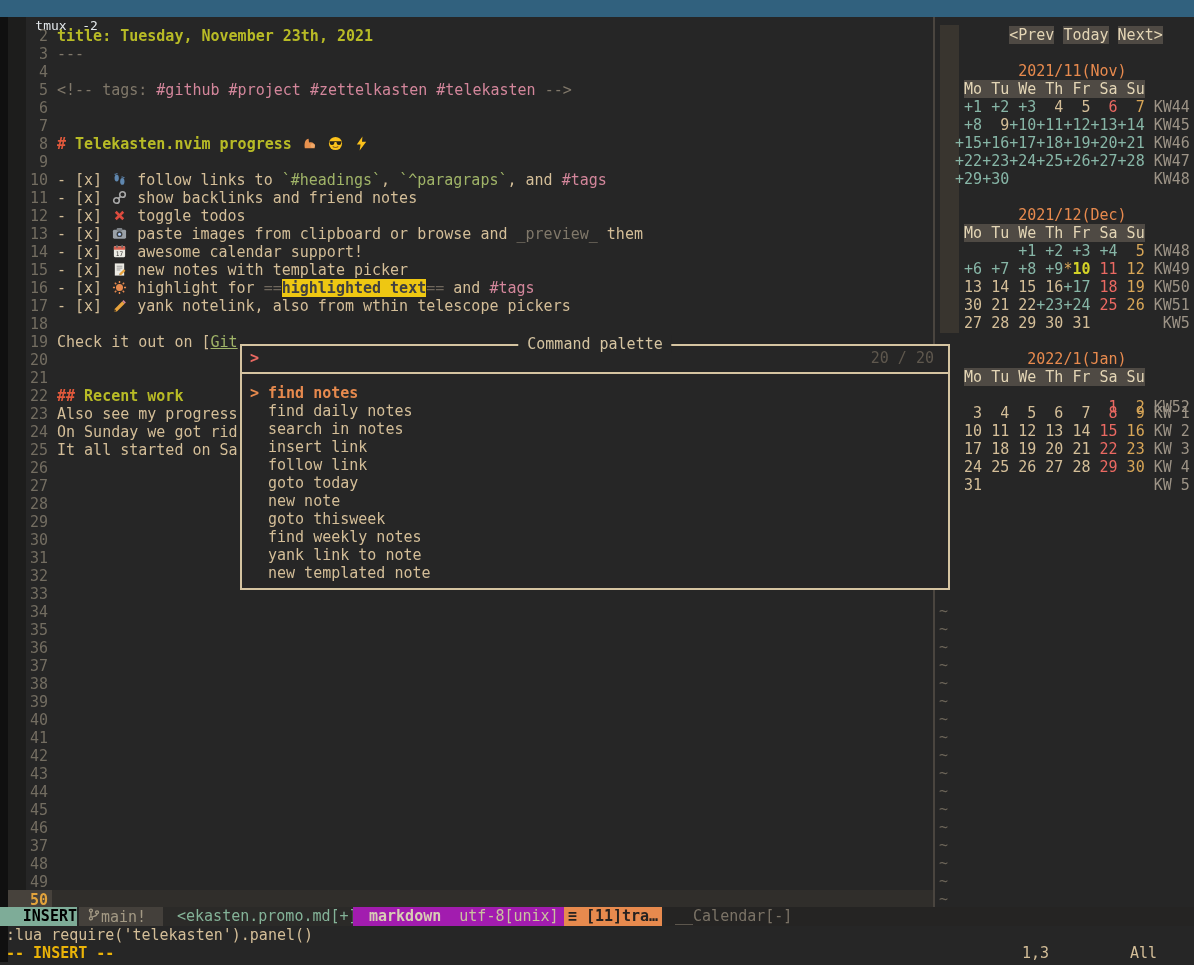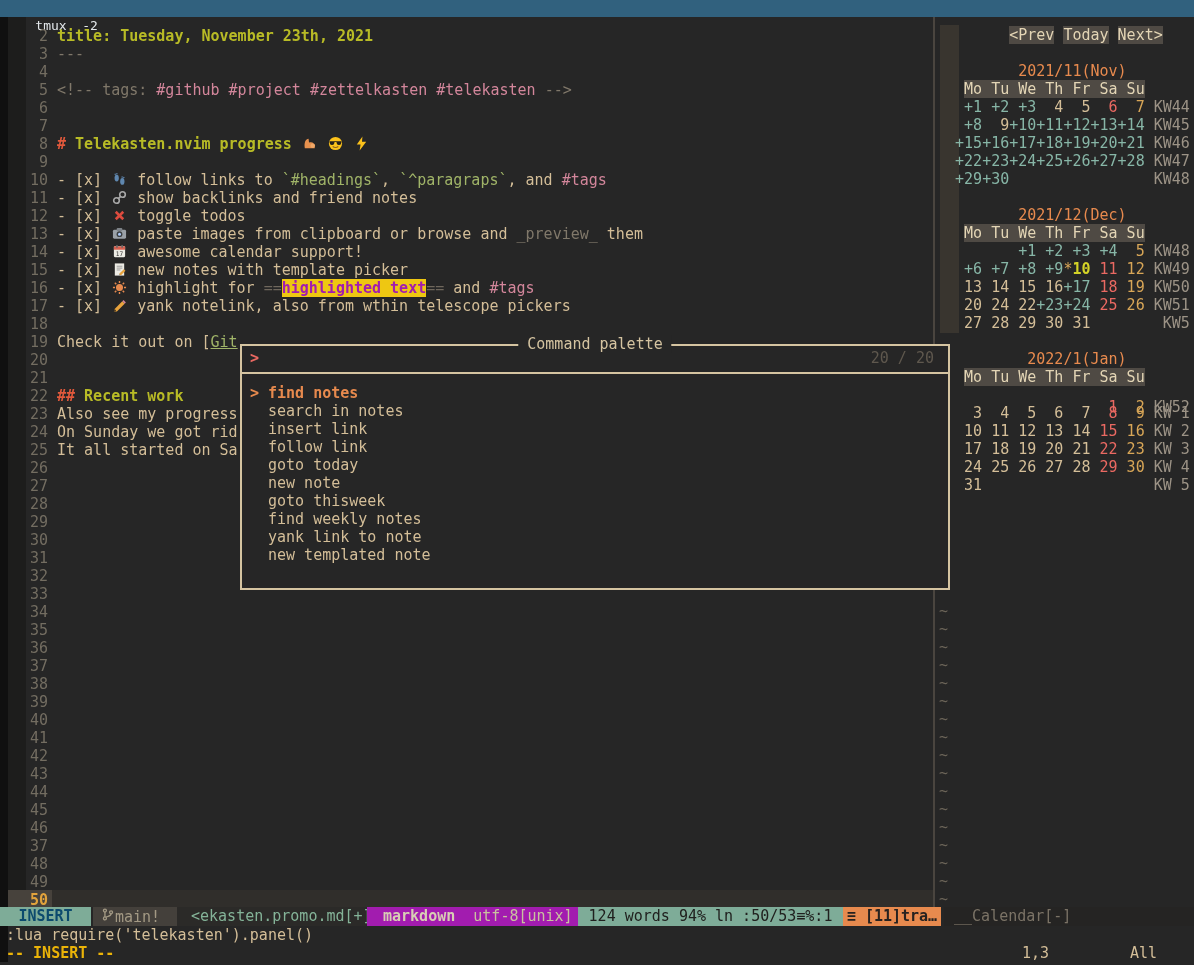--- a/index.html
+++ b/index.html
@@ -23,21 +23,21 @@
   .etext{position:absolute;left:57px;top:0;white-space:pre;}
   
   .s-t{color:#d4be98}
   .s-d{color:#80786a}
   .s-h{color:#b8bb26;font-weight:bold}
   .s-hm{color:#e1593c;font-weight:bold}
   .s-c{color:#a0b468}
   .s-p{color:#d3869b}
   .s-u{color:#a0b468;text-decoration:underline}
   .s-m{color:#6f675c}
-  .s-hl{color:#a21caf;background:#eec712;font-weight:bold}
+  .s-hl{color:#404040;background:#eec712;font-weight:bold}
   .s-a{color:#87b6a7}
   .s-w{color:#d4be98}
   .s-sa{color:#ea6962}
   .s-su{color:#d8a657}
   .s-tdy{color:#d4d327;font-weight:bold}
   .s-kw{color:#9c9386}
   .s-chdr{background:#4f4a44;color:#e3d5b5}
   .s-cbtn{background:#4f4a44;color:#e3d5b5;cursor:pointer}
   .s-mo{color:#e78a4e}
   .tok-icon svg{vertical-align:-2px;}
@@ -55,21 +55,21 @@
   #prompt-counter{position:absolute;right:14px;top:3px;color:#5f584e;}
   #prompt-sep{position:absolute;left:-1px;top:26px;width:708px;height:0;border-top:2px solid #d5c4a1;}
   #palette-items{position:absolute;left:0;top:38px;width:100%;}
   .prow{position:relative;height:18px;}
   .pmarker{position:absolute;left:8px;color:#e78a4e;font-weight:bold;}
   .plabel{position:absolute;left:26px;color:#d4be98;white-space:pre;}
   .prow.sel .plabel{color:#e78a4e;font-weight:bold;}
   
   #statusline{position:absolute;left:0;top:907px;width:1194px;height:19px;display:flex;background:#262626;}
   .seg{height:19px;line-height:19px;box-sizing:border-box;white-space:pre;overflow:hidden;}
-  #seg-mode{width:91px;background:#7eac98;color:#0c4a6e;font-weight:bold;text-align:center;}
+  #seg-mode{width:77px;background:#7eac98;color:#000000;font-weight:bold;text-align:right;}
   #seg-gap1{width:2px;background:#262626;}
   #seg-branch{width:84px;background:#44403b;color:#a39984;padding-left:8px;}
   #seg-file{width:190px;background:#2b2a28;color:#84b398;padding-left:14px;}
   #seg-type{width:211px;background:#a21caf;color:#c9c19f;padding-left:16px;}
   #seg-type b{color:#d8cdb4;}
   #seg-stats{width:265px;background:#7eac98;color:#20201e;text-align:center;font-weight:500;}
   #seg-tab{width:98px;background:#e78a4e;color:#262220;font-weight:bold;text-align:center;}
   #seg-gap2{width:3px;background:#262626;}
   #seg-cal{flex:1;background:#252423;color:#7b7366;padding-left:10px;}
   
@@ -346,21 +346,21 @@
       <div class="cline" style="top: 98px;"><span class="s-t"> </span><span class="s-a"> +1</span><span class="s-a"> +2</span><span class="s-a"> +3</span><span class="s-w">  4</span><span class="s-w">  5</span><span class="s-sa">  6</span><span class="s-su">  7</span><span class="s-t"> </span><span class="s-kw">KW44</span></div>
       <div class="cline" style="top: 116px;"><span class="s-t"> </span><span class="s-a"> +8</span><span class="s-w">  9</span><span class="s-a">+10</span><span class="s-a">+11</span><span class="s-a">+12</span><span class="s-a">+13</span><span class="s-a">+14</span><span class="s-t"> </span><span class="s-kw">KW45</span></div>
       <div class="cline" style="top: 134px;"><span class="s-t"> </span><span class="s-a">+15</span><span class="s-a">+16</span><span class="s-a">+17</span><span class="s-a">+18</span><span class="s-a">+19</span><span class="s-a">+20</span><span class="s-a">+21</span><span class="s-t"> </span><span class="s-kw">KW46</span></div>
       <div class="cline" style="top: 152px;"><span class="s-t"> </span><span class="s-a">+22</span><span class="s-a">+23</span><span class="s-a">+24</span><span class="s-a">+25</span><span class="s-a">+26</span><span class="s-a">+27</span><span class="s-a">+28</span><span class="s-t"> </span><span class="s-kw">KW47</span></div>
       <div class="cline" style="top: 170px;"><span class="s-t"> </span><span class="s-a">+29</span><span class="s-a">+30</span><span class="s-t">               </span><span class="s-t"> </span><span class="s-kw">KW48</span></div>
       <div class="cline" style="top: 206px;"><span class="s-t">        </span><span class="s-mo">2021/12(Dec)</span></div>
       <div class="cline" style="top: 224px;"><span class="s-t">  </span><span class="s-chdr">Mo Tu We Th Fr Sa Su</span></div>
       <div class="cline" style="top: 242px;"><span class="s-t"> </span><span class="s-t">      </span><span class="s-a"> +1</span><span class="s-a"> +2</span><span class="s-a"> +3</span><span class="s-a"> +4</span><span class="s-su">  5</span><span class="s-t"> </span><span class="s-kw">KW48</span></div>
       <div class="cline" style="top: 260px;"><span class="s-t"> </span><span class="s-a"> +6</span><span class="s-a"> +7</span><span class="s-a"> +8</span><span class="s-a"> +9</span><span class="s-su">*</span><span class="s-tdy">10</span><span class="s-sa"> 11</span><span class="s-su"> 12</span><span class="s-t"> </span><span class="s-kw">KW49</span></div>
       <div class="cline" style="top: 278px;"><span class="s-t"> </span><span class="s-w"> 13 14 15 16</span><span class="s-a">+17</span><span class="s-sa"> 18</span><span class="s-su"> 19</span><span class="s-t"> </span><span class="s-kw">KW50</span></div>
-      <div class="cline" style="top: 296px;"><span class="s-t"> </span><span class="s-w"> 20 24 22</span><span class="s-a">+23</span><span class="s-a">+24</span><span class="s-sa"> 25</span><span class="s-su"> 26</span><span class="s-t"> </span><span class="s-kw">KW51</span></div>
+      <div class="cline" style="top: 296px;"><span class="s-t"> </span><span class="s-w"> 30 21 22</span><span class="s-a">+23</span><span class="s-a">+24</span><span class="s-sa"> 25</span><span class="s-su"> 26</span><span class="s-t"> </span><span class="s-kw">KW51</span></div>
       <div class="cline" style="top: 314px;"><span class="s-t"> </span><span class="s-w"> 27 28 29 30 31</span><span class="s-t">        </span><span class="s-kw">KW5</span></div>
       <div class="cline" style="top: 350px;"><span class="s-t">         </span><span class="s-mo">2022/1(Jan)</span></div>
       <div class="cline" style="top: 368px;"><span class="s-t">  </span><span class="s-chdr">Mo Tu We Th Fr Sa Su</span></div>
       <div class="cline" style="top: 386px; margin-top: 12px;"><span class="s-t"> </span><span class="s-t">               </span><span class="s-sa">  1</span><span class="s-su">  2</span><span class="s-t"> </span><span class="s-kw">KW52</span></div>
       <div class="cline" style="top: 404px;"><span class="s-t"> </span><span class="s-w">  3  4  5  6  7</span><span class="s-sa">  8</span><span class="s-su">  9</span><span class="s-t"> </span><span class="s-kw">KW 1</span></div>
       <div class="cline" style="top: 422px;"><span class="s-t"> </span><span class="s-w"> 10 11 12 13 14</span><span class="s-sa"> 15</span><span class="s-su"> 16</span><span class="s-t"> </span><span class="s-kw">KW 2</span></div>
       <div class="cline" style="top: 440px;"><span class="s-t"> </span><span class="s-w"> 17 18 19 20 21</span><span class="s-sa"> 22</span><span class="s-su"> 23</span><span class="s-t"> </span><span class="s-kw">KW 3</span></div>
       <div class="cline" style="top: 458px;"><span class="s-t"> </span><span class="s-w"> 24 25 26 27 28</span><span class="s-sa"> 29</span><span class="s-su"> 30</span><span class="s-t"> </span><span class="s-kw">KW 4</span></div>
       <div class="cline" style="top: 476px;"><span class="s-t"> </span><span class="s-w"> 31</span><span class="s-t">                  </span><span class="s-t"> </span><span class="s-kw">KW 5</span></div>
     </div>
@@ -391,20 +391,23 @@
       <span id="prompt-input"></span>
       <span id="prompt-counter">20 / 20</span>
     </div>
     <div id="prompt-sep"></div>
     <div id="palette-items">
         <div class="prow sel">
           <span class="pmarker">&gt;</span>
           <span class="plabel">find notes</span>
         </div>
         <div class="prow">
+          <span class="plabel">find daily notes</span>
+        </div>
+        <div class="prow">
           <span class="plabel">search in notes</span>
         </div>
         <div class="prow">
           <span class="plabel">insert link</span>
         </div>
         <div class="prow">
           <span class="plabel">follow link</span>
         </div>
         <div class="prow">
           <span class="plabel">goto today</span>
@@ -431,21 +434,20 @@
     <div id="seg-mode" class="seg">INSERT</div>
     <div id="seg-gap1" class="seg"></div>
     <div id="seg-branch" class="seg"><span id="branch-icon"><svg width="14" height="15" viewBox="0 0 16 16" fill="none" stroke="#a39984" stroke-width="1.5">
             <circle cx="4.5" cy="3.5" r="1.7"></circle>
             <circle cx="4.5" cy="12.5" r="1.7"></circle>
             <circle cx="11.5" cy="5.5" r="1.7"></circle>
             <path d="M4.5 5.2 v5.6 M11.5 7.2 c0 3 -4 2.6 -5.5 3.8"></path>
           </svg></span><span>main!</span></div>
     <div id="seg-file" class="seg">&lt;ekasten.promo.md[+]</div>
     <div id="seg-type" class="seg"><b>markdown</b>  <span>utf-8[unix]</span></div>
-    <div id="seg-stats" class="seg">124 words 94% ln :50/53≡%:1</div>
     <div id="seg-tab" class="seg">≡ [11]tra…</div>
     <div id="seg-gap2" class="seg"></div>
     <div id="seg-cal" class="seg">__Calendar[-]</div>
   </div>
 
   <div id="cmdline">:lua require('telekasten').panel()</div>
 
   <div id="modeline">
     <span id="mode-indicator">-- INSERT --</span>
     <span id="ruler">1,3</span>

